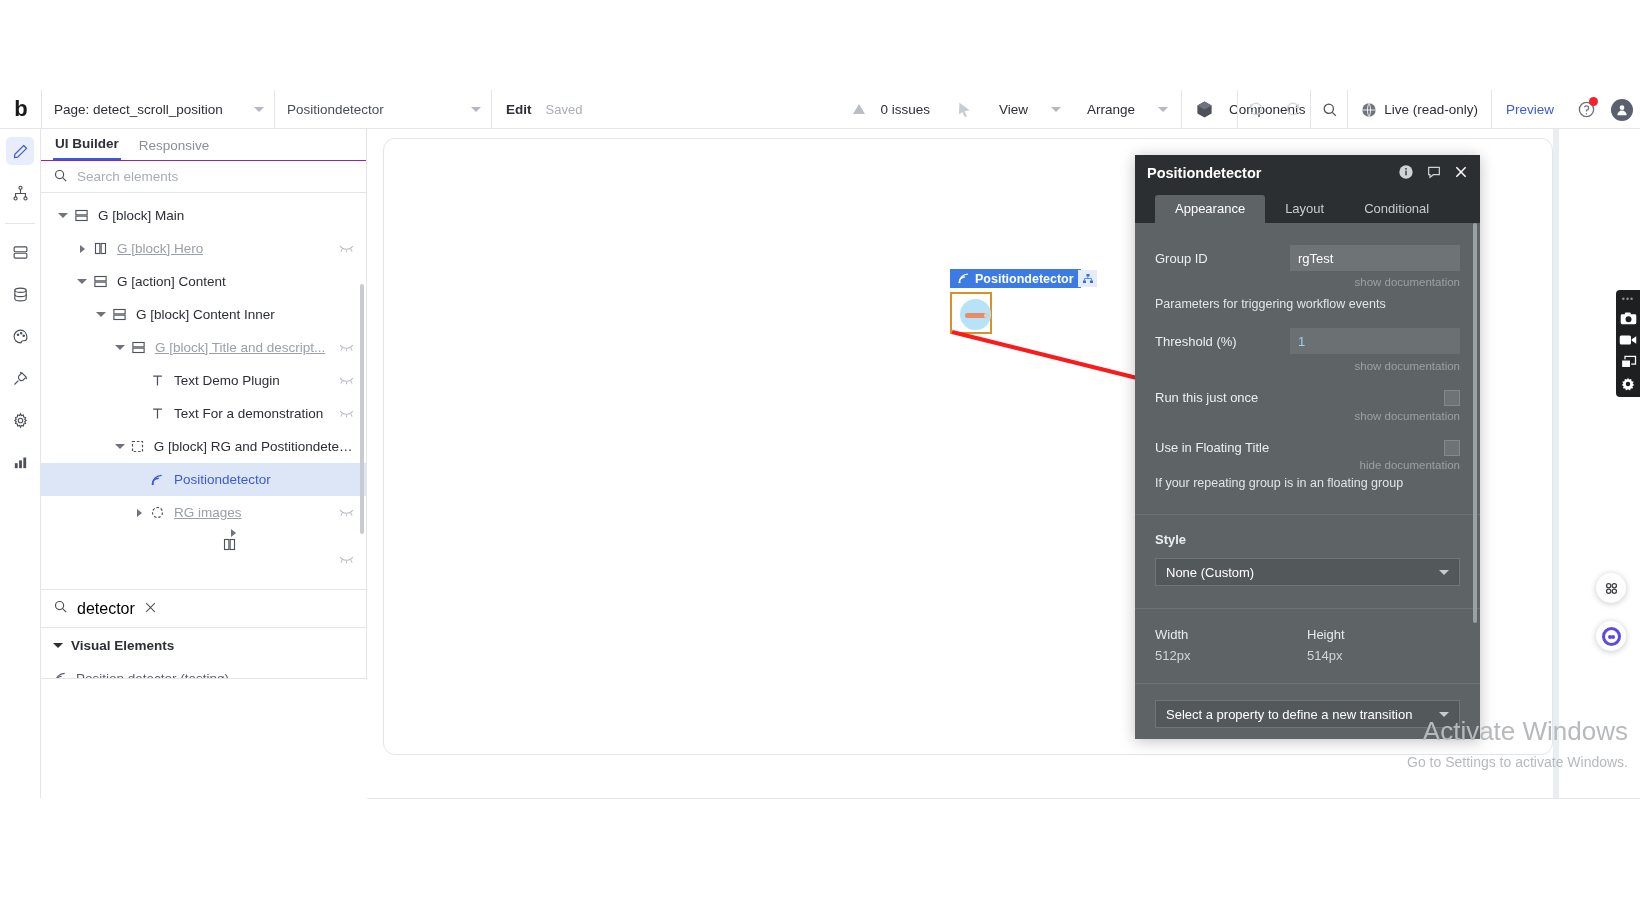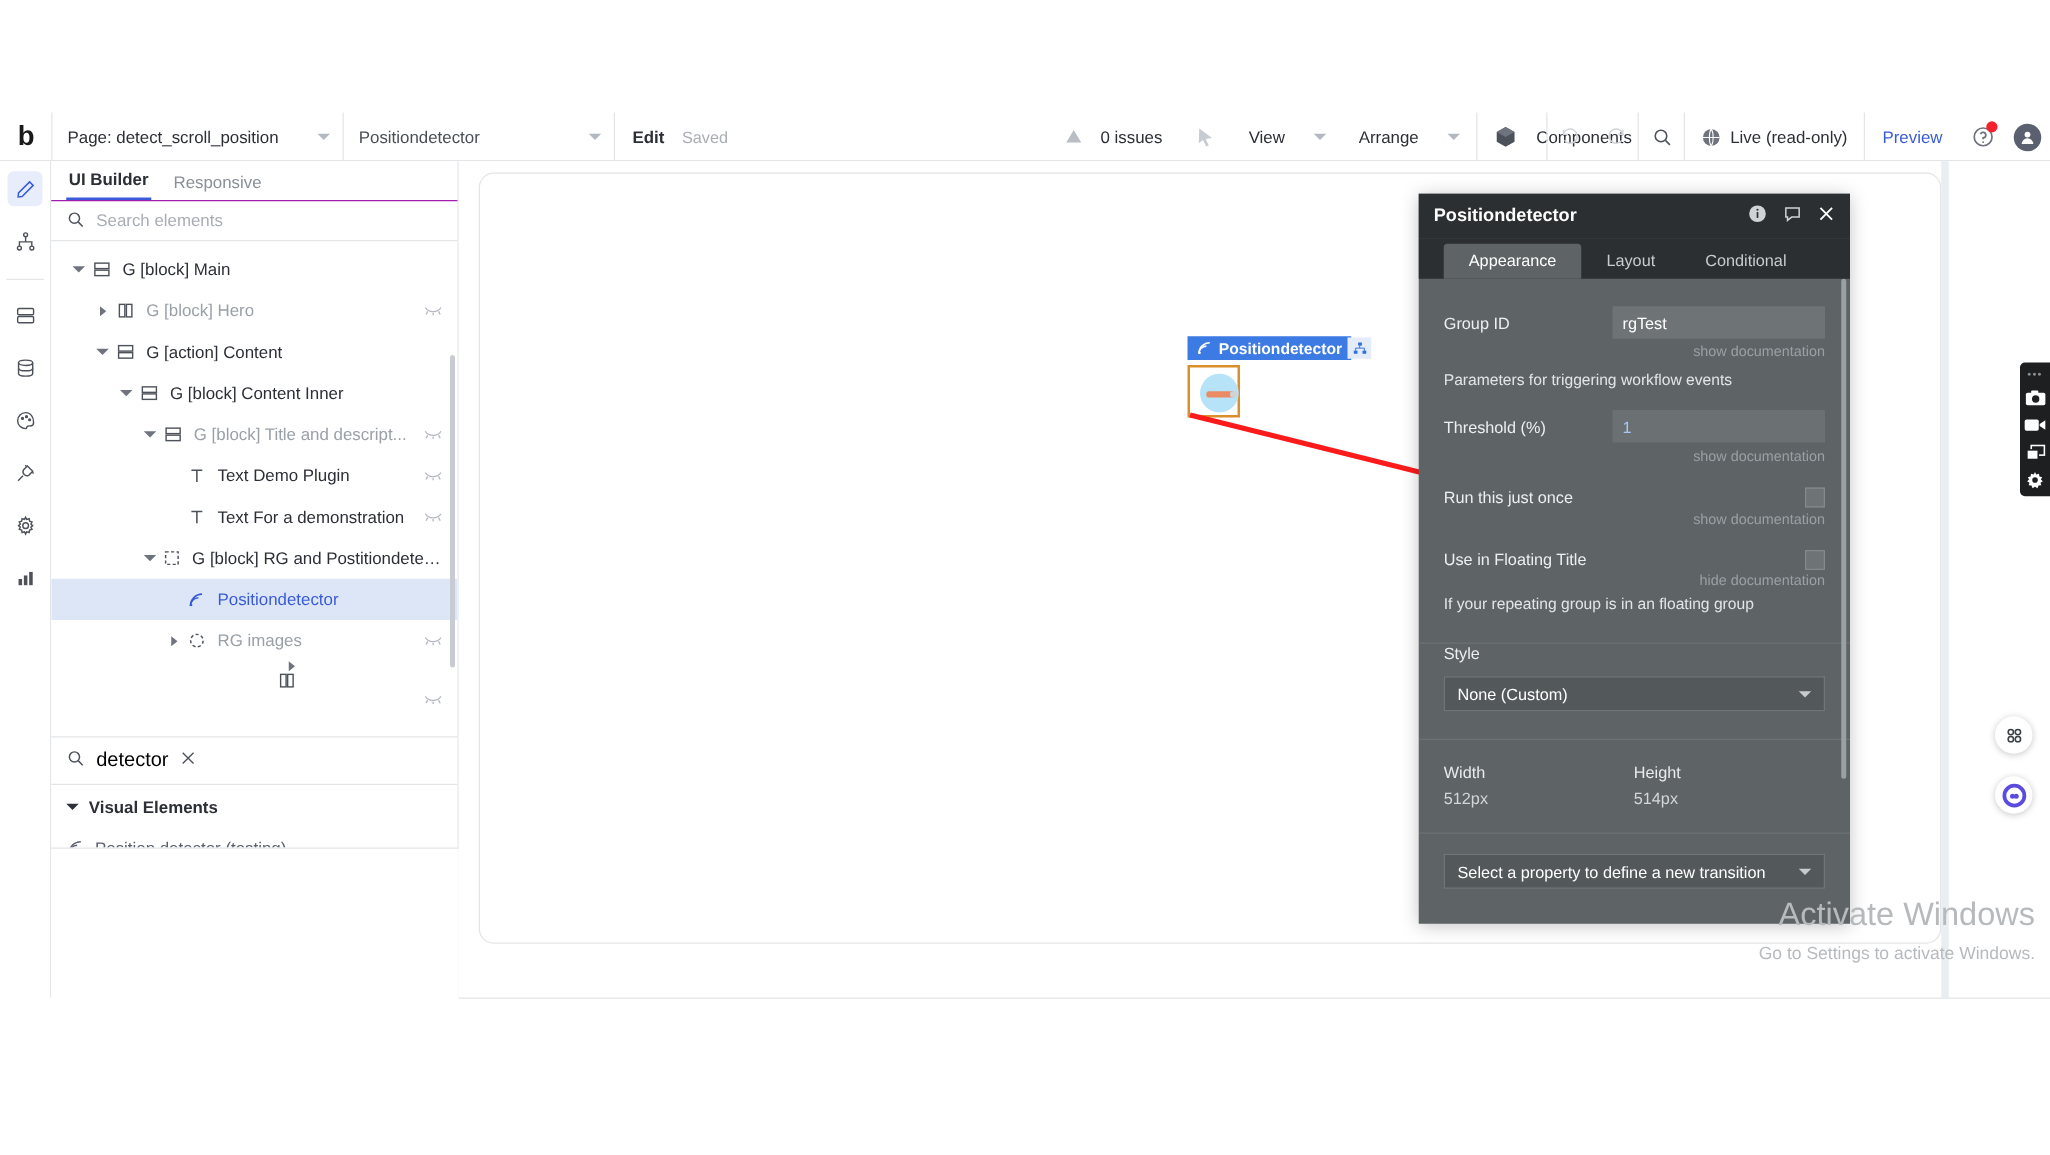--- a/index.html
+++ b/index.html
@@ -67,21 +67,21 @@
   .tab.active{ color:#2c2f36; font-weight:700; border-bottom:2px solid #3a5bd9; }
 
   .searchrow{ display:flex; align-items:center; height:32px; padding:0 12px; border-bottom:1px solid #e3e5e8; gap:9px;}
   .searchrow .sico{ color:#6e737d; font-size:14px; }
   .searchrow .stxt{ font-size:13.5px; color:#a9adb5; flex:1; }
   .clear-x{ color:#4d515a; font-size:15px; }
 
   .tree{ position:relative; height:396px; overflow:hidden; padding-top:6px;}
   .trow{ display:flex; align-items:center; height:33px; font-size:13.5px; color:#2c2f36; padding-right:12px; }
   .trow.selected{ background:#dde6f7; }
-  .trow.muted{ color:#9aa0a8; }
+  .trow.muted{ color:#9aa0a8;text-decoration:underline; }
   .trow.sel-text{ color:#3a5bd9; }
   .tw{ width:0;height:0;border-left:5px solid #6e737d;border-top:4px solid transparent;border-bottom:4px solid transparent; }
   .tw.open{ border-left:5px solid transparent;border-right:5px solid transparent;border-top:5px solid #6e737d;border-bottom:none; }
   .tw-ph{ width:5px; }
   .twrap{ width:16px; display:flex; align-items:center; justify-content:center; }
   .ticon{ width:20px; display:flex;align-items:center;justify-content:center; margin-right:7px; color:#4d515a;}
   .tlabel{ white-space:nowrap; overflow:hidden; text-overflow:ellipsis; }
   .eye{ margin-left:auto; color:#b4b8c0; font-size:13px; }
 
   .scrollbar{ position:absolute; right:2px; top:155px; width:4px; height:250px; background:#c8ccd2; border-radius:3px; }
@@ -645,21 +645,21 @@
         <div class="pp-label" style="width:135px;">Use in Floating Title</div>
         <div style="flex:1; display:flex; justify-content:flex-end;">
           <div class="pp-check"></div>
         </div>
       </div>
       <div class="pp-doc" style="margin-top:3px;">hide documentation</div>
       <div class="pp-note" style="margin-top:5px;">If your repeating group is in an floating group</div>
 
       <div class="pp-divider" style="margin-top:24px;"></div>
 
-      <div class="pp-row" style="">
+      <div class="pp-row" style="margin-top:17px;font-weight:bold;">
         <div class="pp-label">Style</div>
       </div>
       <div class="pp-select" style="margin-top:11px;">
         <span>None (Custom)</span>
         <span class="pp-caret"></span>
       </div>
 
       <div class="pp-divider" style="margin-top:22px;"></div>
 
       <div class="pp-row" style="margin-top:18px;">

